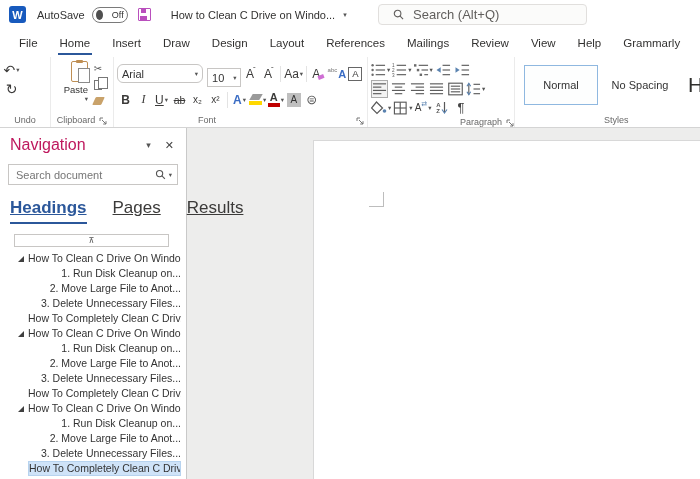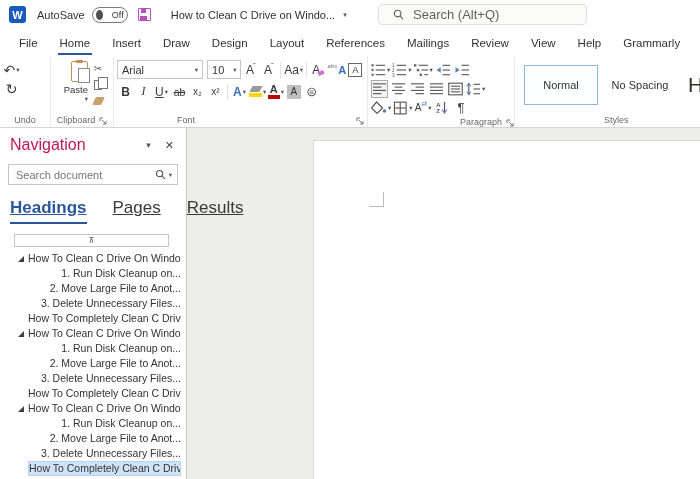--- a/index.html
+++ b/index.html
@@ -63,22 +63,22 @@
   .clip-side { display:flex; flex-direction:column; justify-content:flex-start; gap:3px; padding-top:2px; }
   .mini { height:13px; min-width:16px; display:flex; align-items:center; justify-content:center; font-size:10px; color:#555; }
   .copy-shape { width:8px; height:10px; border:1px solid #777; background:#fff; position:relative; }
   .copy-shape::after { content:""; position:absolute; left:2.5px; top:-3.5px; width:8px; height:10px; border:1px solid #777; background:#fff; }
   .painter-shape { width:9px; height:8px; background:#c9a26a; transform:skewX(-25deg); border-radius:1px; }
 
   
   .g-font { width:254px; }
   .combo { height:19px; border:1px solid #c8c6c4; background:#fff; display:flex; align-items:center;
     justify-content:space-between; font-size:11px; color:#333; padding:0 4px; }
-  .combo-name { width:88px; }
-  .combo-size { width:35px; margin-left:3px; }
+  .combo-name { width:88px;border-radius:6px; }
+  .combo-size { width:35px; margin-left:3px;margin-top:8px; }
   .u-underlined { text-decoration:underline; }
   .strike { text-decoration:line-through; font-size:10.5px; }
   .fx-a { color:#3a6cc4; font-weight:bold; }
   .pen-wrap { display:flex; flex-direction:column; align-items:center; justify-content:center; gap:1px; }
   .pen-nib { width:10px; height:6px; background:#9a9a9a; transform:skewX(-30deg); }
   .color-bar-y { width:13px; height:3.5px; background:#ffd800; }
   .fc-wrap { display:flex; flex-direction:column; align-items:center; line-height:1; }
   .fc-a { font-size:11px; font-weight:bold; color:#3b3a39; }
   .color-bar-r { width:12px; height:3.5px; background:#c00000; }
   .shaded-a { width:14px; height:14px; background:#bfbfbf; color:#333; font-size:10px; display:flex; align-items:center; justify-content:center; }
@@ -304,21 +304,21 @@
         <span class="caret">▾</span>
       </span>
       <span class="ibtn">
         <span class="shaded-a">A</span>
       </span>
       <span class="ibtn">
         <span class="enclose-g">⊜</span>
       </span>
     </div>
     <div class="glabel-row">
-      <span class="glabel" style="margin-left:60px;">Font</span>
+      <span class="glabel" style="margin-left:81px;">Font</span>
       <span class="launcher" style="margin-left:auto;">
         <svg width="8" height="8" viewBox="0 0 8 8">
             <path d="M1 1 H4 M1 1 V4" stroke="#777" stroke-width="1" fill="none"></path>
             <path d="M3 3 L7 7 M7 4.2 V7 H4.2" stroke="#777" stroke-width="1" fill="none"></path>
           </svg>
       </span>
     </div>
   </div>
 
   <div class="rgroup g-para">

